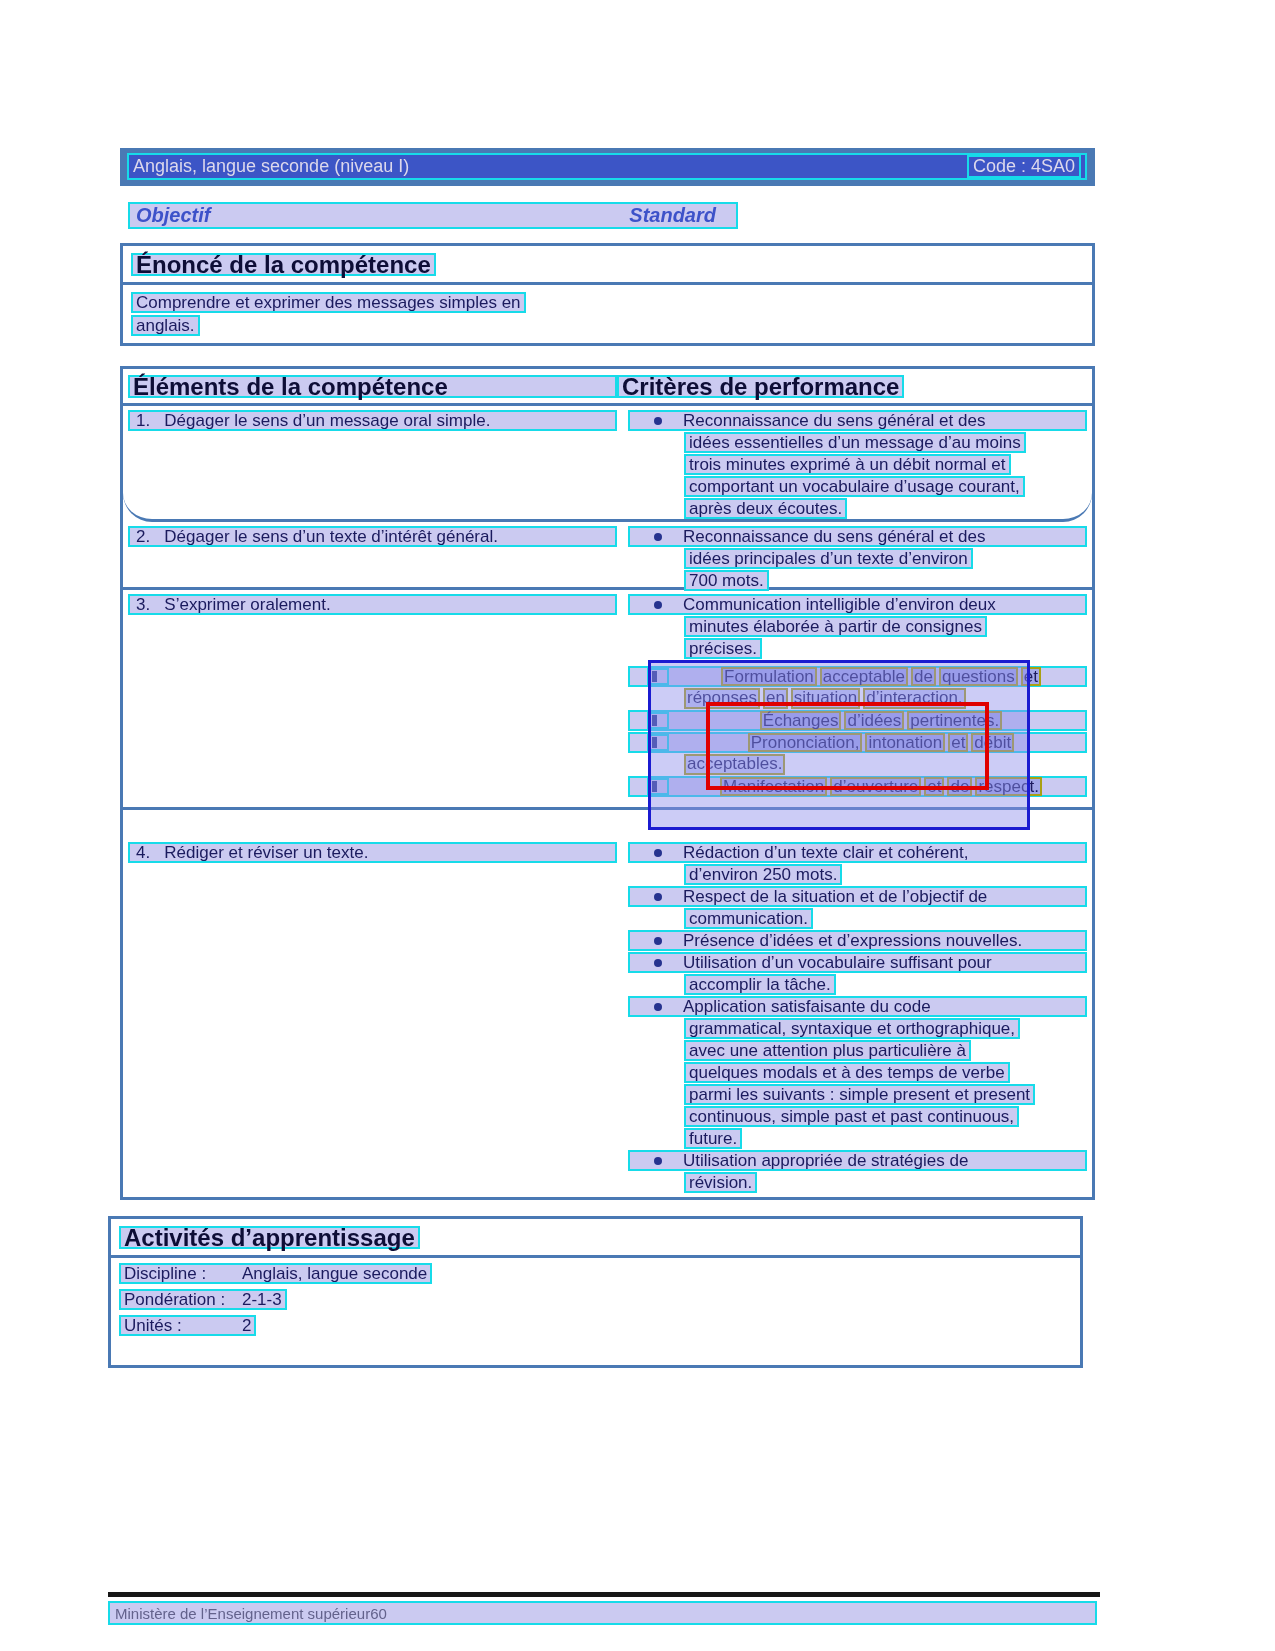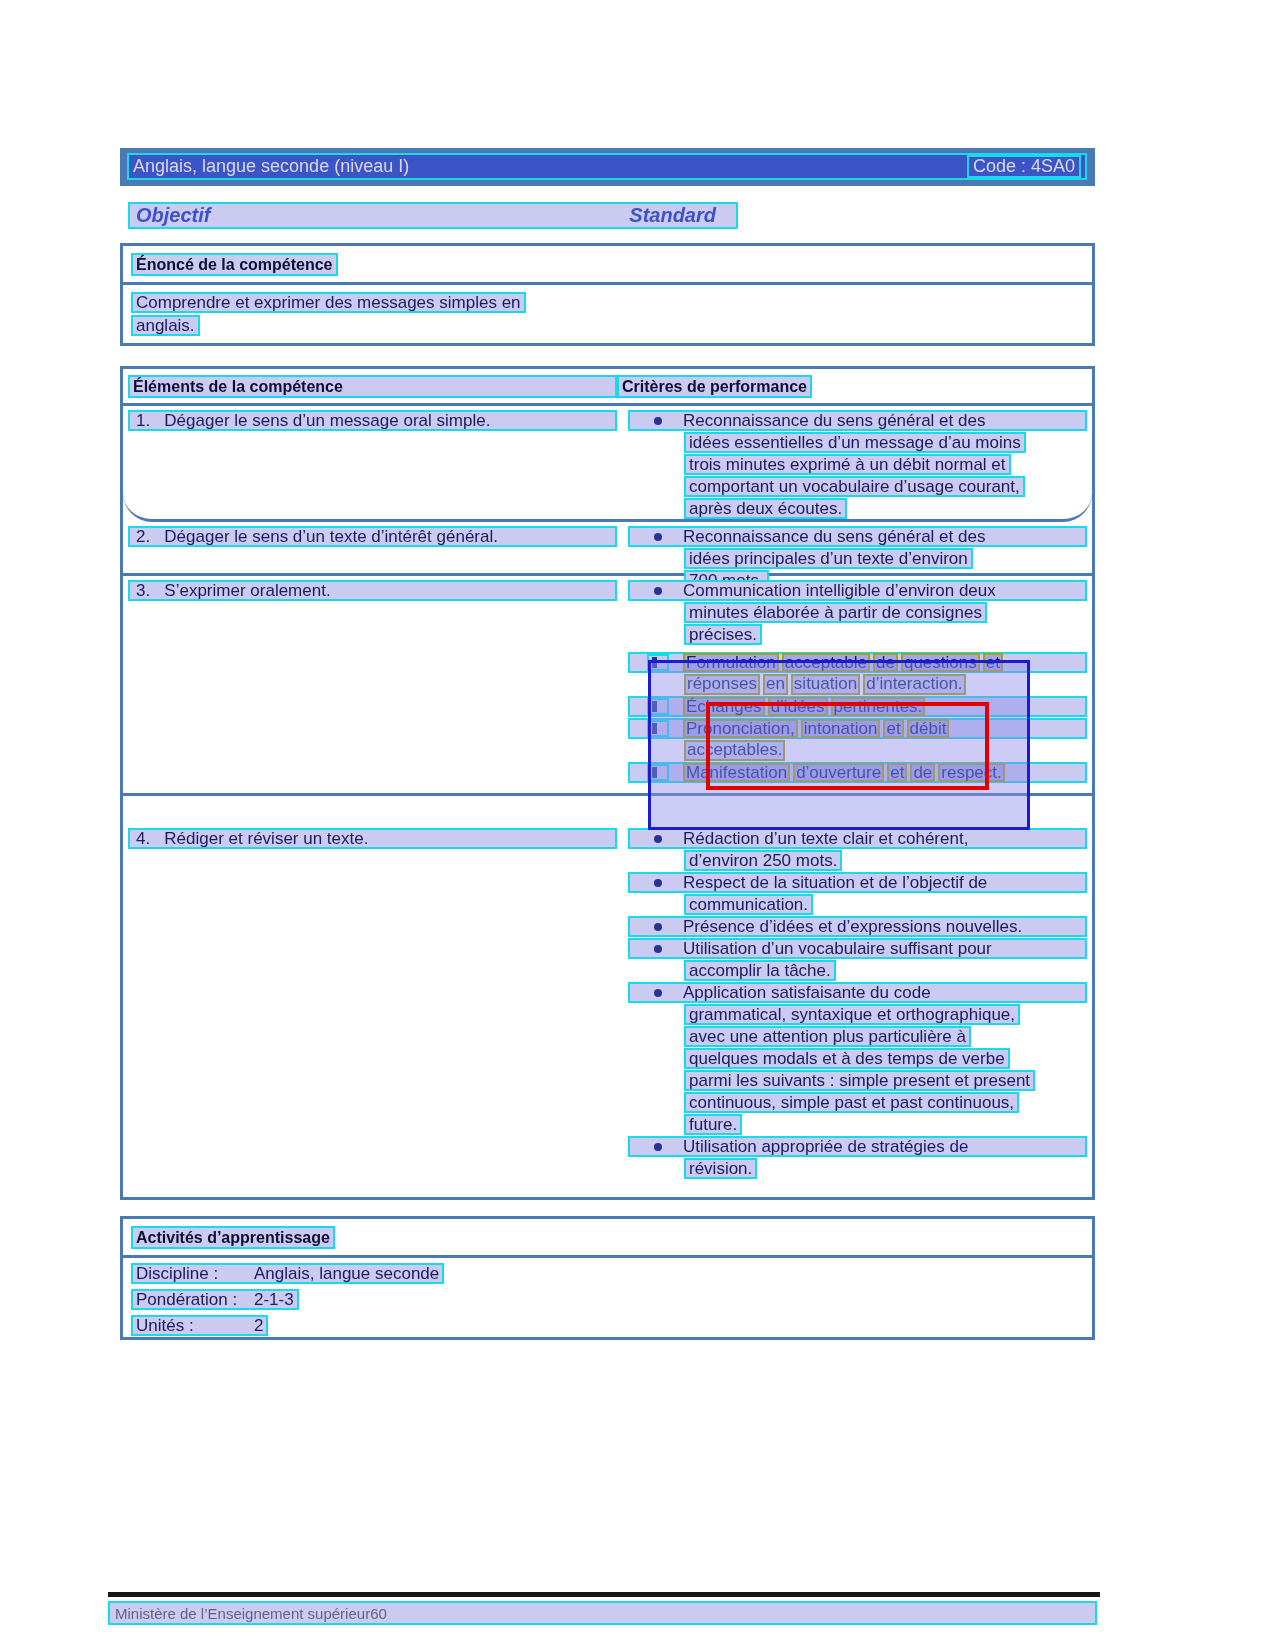--- a/index.html
+++ b/index.html
@@ -1,63 +1,63 @@
 <!DOCTYPE html>
 <html><head>
 <meta charset="utf-8">
 <style>
   html,body{margin:0;padding:0;background:#ffffff;}
   body{width:1275px;height:1651px;position:relative;font-family:"Liberation Sans",sans-serif;overflow:hidden;}
   *{box-sizing:border-box;}
 
   
   .hl{background:#cbcaf1;border:2px solid #17dbe9;color:#1b1b5e;font-size:17px;height:21px;line-height:17px;padding:0 3px;display:table;white-space:pre;}
-  .hl.head{display:inline-block;font-weight:bold;font-size:16px;color:#0d0d36;height:23px;line-height:19px;}
+  .hl.head{display:inline-block;font-weight:bold;font-size:24px;color:#0d0d36;height:23px;line-height:19px;}
 
   
   #header-bar{position:absolute;left:120px;top:148px;width:975px;height:38px;background:#4a79b4;}
   #header-strip{position:absolute;left:7px;top:5px;right:8px;height:27px;background:#3c55c6;border:2px solid #17dbe9;display:flex;align-items:center;justify-content:space-between;padding:0 4px;color:#dcd8ec;font-size:18px;}
   #header-code{border:2px solid #17dbe9;height:23px;line-height:19px;padding:0 4px;}
 
   
   #subheader{position:absolute;left:128px;top:202px;width:610px;height:27px;background:#cbcaf1;border:2px solid #17dbe9;display:flex;align-items:center;justify-content:space-between;padding:0 20px 0 6px;font-size:20px;font-weight:bold;font-style:italic;color:#3d52c9;}
 
   
   .secbox{position:absolute;border:3px solid #4a79b4;background:#fff;}
   #box-enonce{left:120px;top:243px;width:975px;height:103px;}
   #box-table{left:120px;top:366px;width:975px;height:834px;}
-  #box-activites{left:120px;top:1216px;width:975px;height:124px;}
+  #box-activites{left:108px;top:1216px;width:975px;height:152px;}
   .sec-head{height:39px;border-bottom:3px solid #4a79b4;display:flex;align-items:center;padding-left:8px;}
   .sec-body{padding:7px 0 0 8px;}
   .sec-body .hl{margin-bottom:2px;}
 
   
   .thead{position:relative;height:37px;border-bottom:3px solid #4a79b4;}
   .c1head{position:absolute;left:5px;top:6px;width:489px;}
   .c1head .hl.head,.lstrip{display:block;width:100%;}
   .c2head{position:absolute;left:494px;top:6px;}
   .trow{position:relative;border-bottom:3px solid #4a79b4;}
-  .trow.r1{height:116px;border-radius:29px;} .trow.r2{height:54px;} .trow.r3{height:220px;} .trow.r4{height:373px;border-bottom:none;margin-top:28px;}
+  .trow.r1{height:116px;border-radius:29px;} .trow.r2{height:68px;} .trow.r3{height:220px;} .trow.r4{height:373px;border-bottom:none;margin-top:28px;}
   .lcell{position:absolute;left:5px;top:4px;width:489px;}
   .lstrip{padding-left:6px;}
   .rcell{position:absolute;left:505px;top:4px;width:459px;}
   .bitem{width:100%;}
   .firstline{display:flex;align-items:center;width:100%;margin-bottom:1px;}
   .firstline .ftext{flex:1;}
   .bullet{width:50px;min-width:50px;display:inline-flex;justify-content:center;align-items:center;}
   .dot{width:8px;height:8px;border-radius:50%;background:#26338f;}
   .cont{margin-left:56px;margin-bottom:1px;}
   .gap-top{margin-top:7px;}
 
   
   .obox{width:22px;height:17px;border:2px solid #17dbe9;background:#cbcaf1;display:flex;align-items:center;padding-left:3px;}
   .obar{width:5px;height:11px;background:#26338f;}
   .wline{display:block;white-space:pre;height:21px;line-height:17px;color:#1b1b5e;font-size:17px;}
   .wbox{display:inline-block;border:2px solid #a9a013;background:rgba(70,90,215,0.30);height:21px;line-height:16px;padding:0 1px;margin-right:3px;}
-  .firstline .wline{flex:1;height:17px;}
+  .firstline .wline{flex:1;height:17px;text-align:center;}
   .firstline .wbox{height:19px;margin-top:-2px;}
 
   
   #annotation-overlay{position:absolute;left:648px;top:660px;width:382px;height:170px;border:3px solid #1b1bd0;background:rgba(141,141,235,0.45);pointer-events:none;z-index:5;}
   #annotation-red{position:absolute;left:706px;top:702px;width:283px;height:88px;border:4px solid #e00000;pointer-events:none;z-index:6;}
 
   
   .fields{padding:5px 0 0 8px;}
   .frow{display:flex;margin-bottom:5px;}
   .frow .hl{display:flex;}

